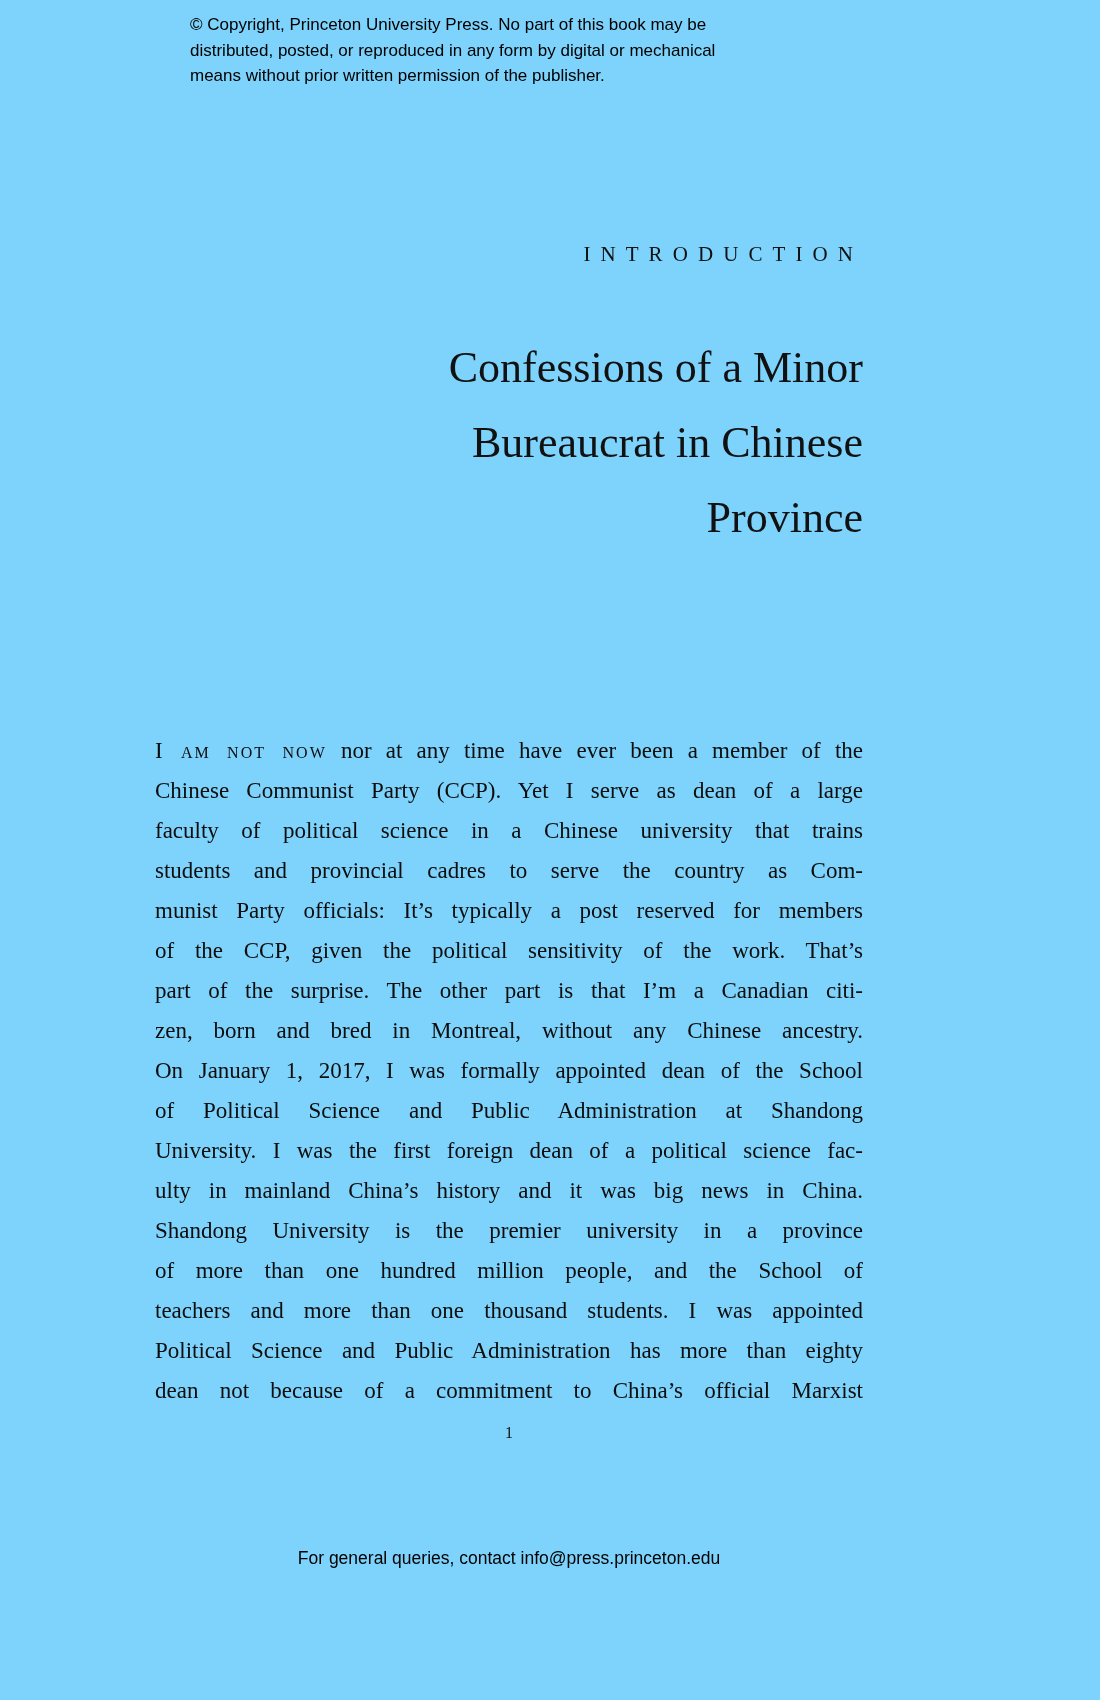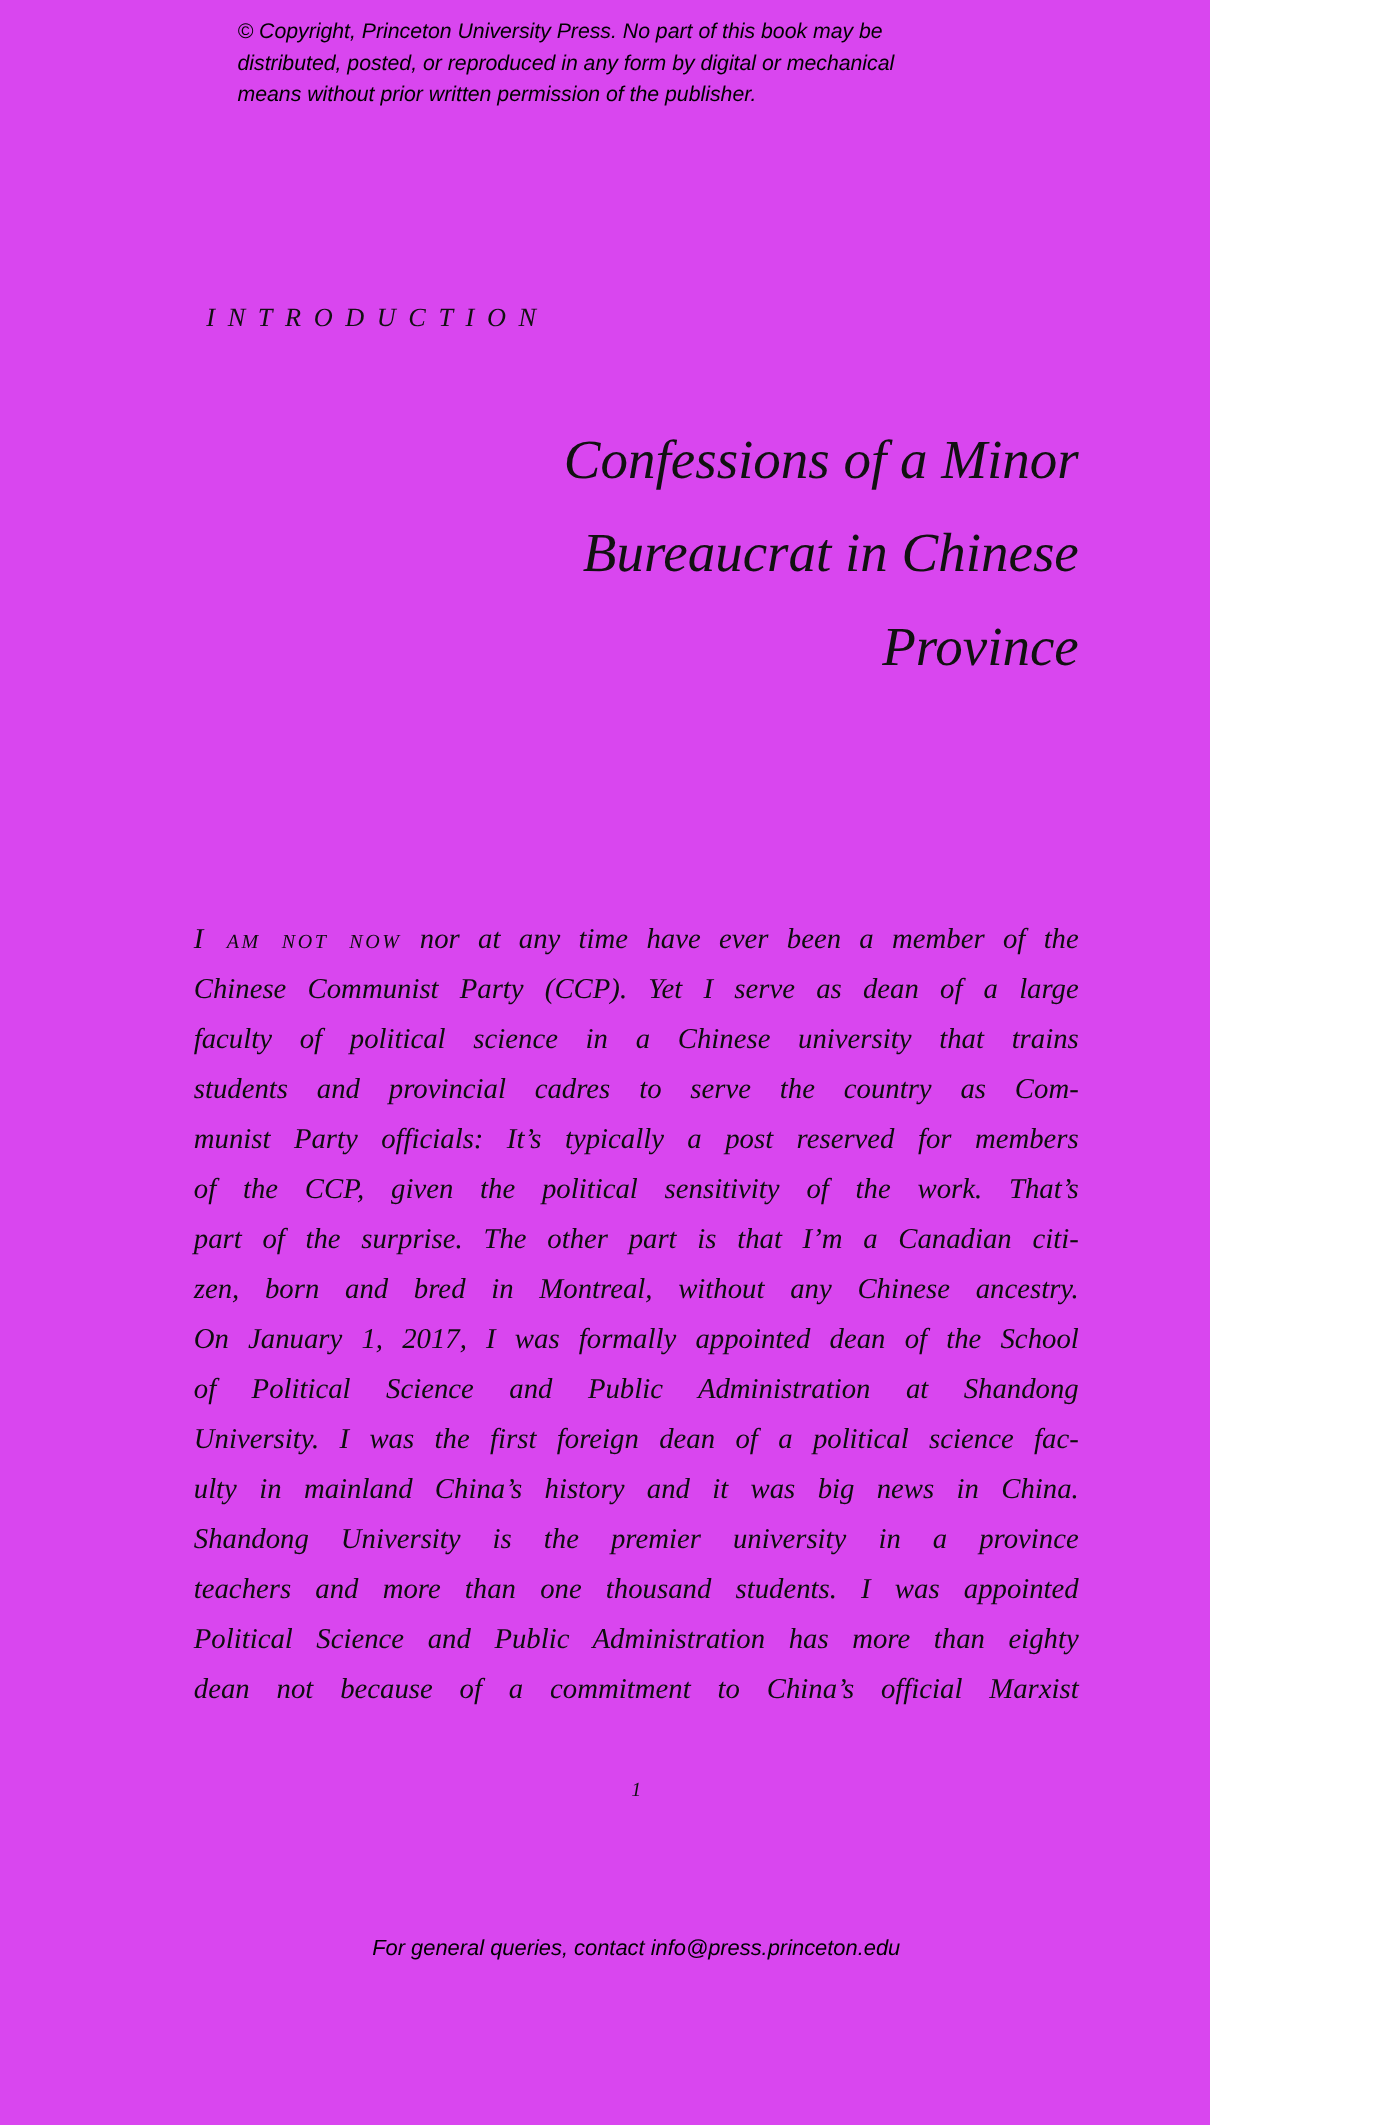--- a/index.html
+++ b/index.html
@@ -1,41 +1,40 @@
 <!DOCTYPE html>
 <html><head>
 <meta charset="utf-8">
 <style>
   * { margin: 0; padding: 0; box-sizing: border-box; }
   html, body { background: #ffffff; }
   .page {
     position: relative;
-    width: 968px;
+    width: 1100px;
     height: 1700px;
-    background: #d946ef;
+    background: #7dd3fc;
     color: #000000;
     font-family: "Liberation Serif", serif;
     overflow: hidden;
-    font-style: italic;
   }
   .copyright {
     position: absolute;
     left: 190px;
     top: 12px;
     font-family: "Liberation Sans", sans-serif;
     font-size: 17px;
     line-height: 25.5px;
     color: #000000;
   }
   .chapter-label {
     position: absolute;
     left: 155px;
     width: 708px;
     top: 242px;
-    text-align: left;
+    text-align: right;
     font-size: 21px;
     letter-spacing: 0.48em;
     text-indent: 0.48em;
     color: #111111;
   }
   .title {
     position: absolute;
     left: 155px;
     width: 708px;
     top: 330px;
@@ -109,20 +108,21 @@
     <div class="body-line">students and provincial cadres to serve the country as Com-</div>
     <div class="body-line">munist Party officials: It’s typically a post reserved for members</div>
     <div class="body-line">of the CCP, given the political sensitivity of the work. That’s</div>
     <div class="body-line">part of the surprise. The other part is that I’m a Canadian citi-</div>
     <div class="body-line">zen, born and bred in Montreal, without any Chinese ancestry.</div>
     <div class="body-line">On January 1, 2017, I was formally appointed dean of the School</div>
     <div class="body-line">of Political Science and Public Administration at Shandong</div>
     <div class="body-line">University. I was the first foreign dean of a political science fac-</div>
     <div class="body-line">ulty in mainland China’s history and it was big news in China.</div>
     <div class="body-line">Shandong University is the premier university in a province</div>
+    <div class="body-line">of more than one hundred million people, and the School of</div>
     <div class="body-line">teachers and more than one thousand students. I was appointed</div>
     <div class="body-line">Political Science and Public Administration has more than eighty</div>
     <div class="body-line">dean not because of a commitment to China’s official Marxist</div>
   </div>
 
   <div class="page-number">1</div>
 
   <div class="footer">For general queries, contact info@press.princeton.edu</div>
 
 </div>

